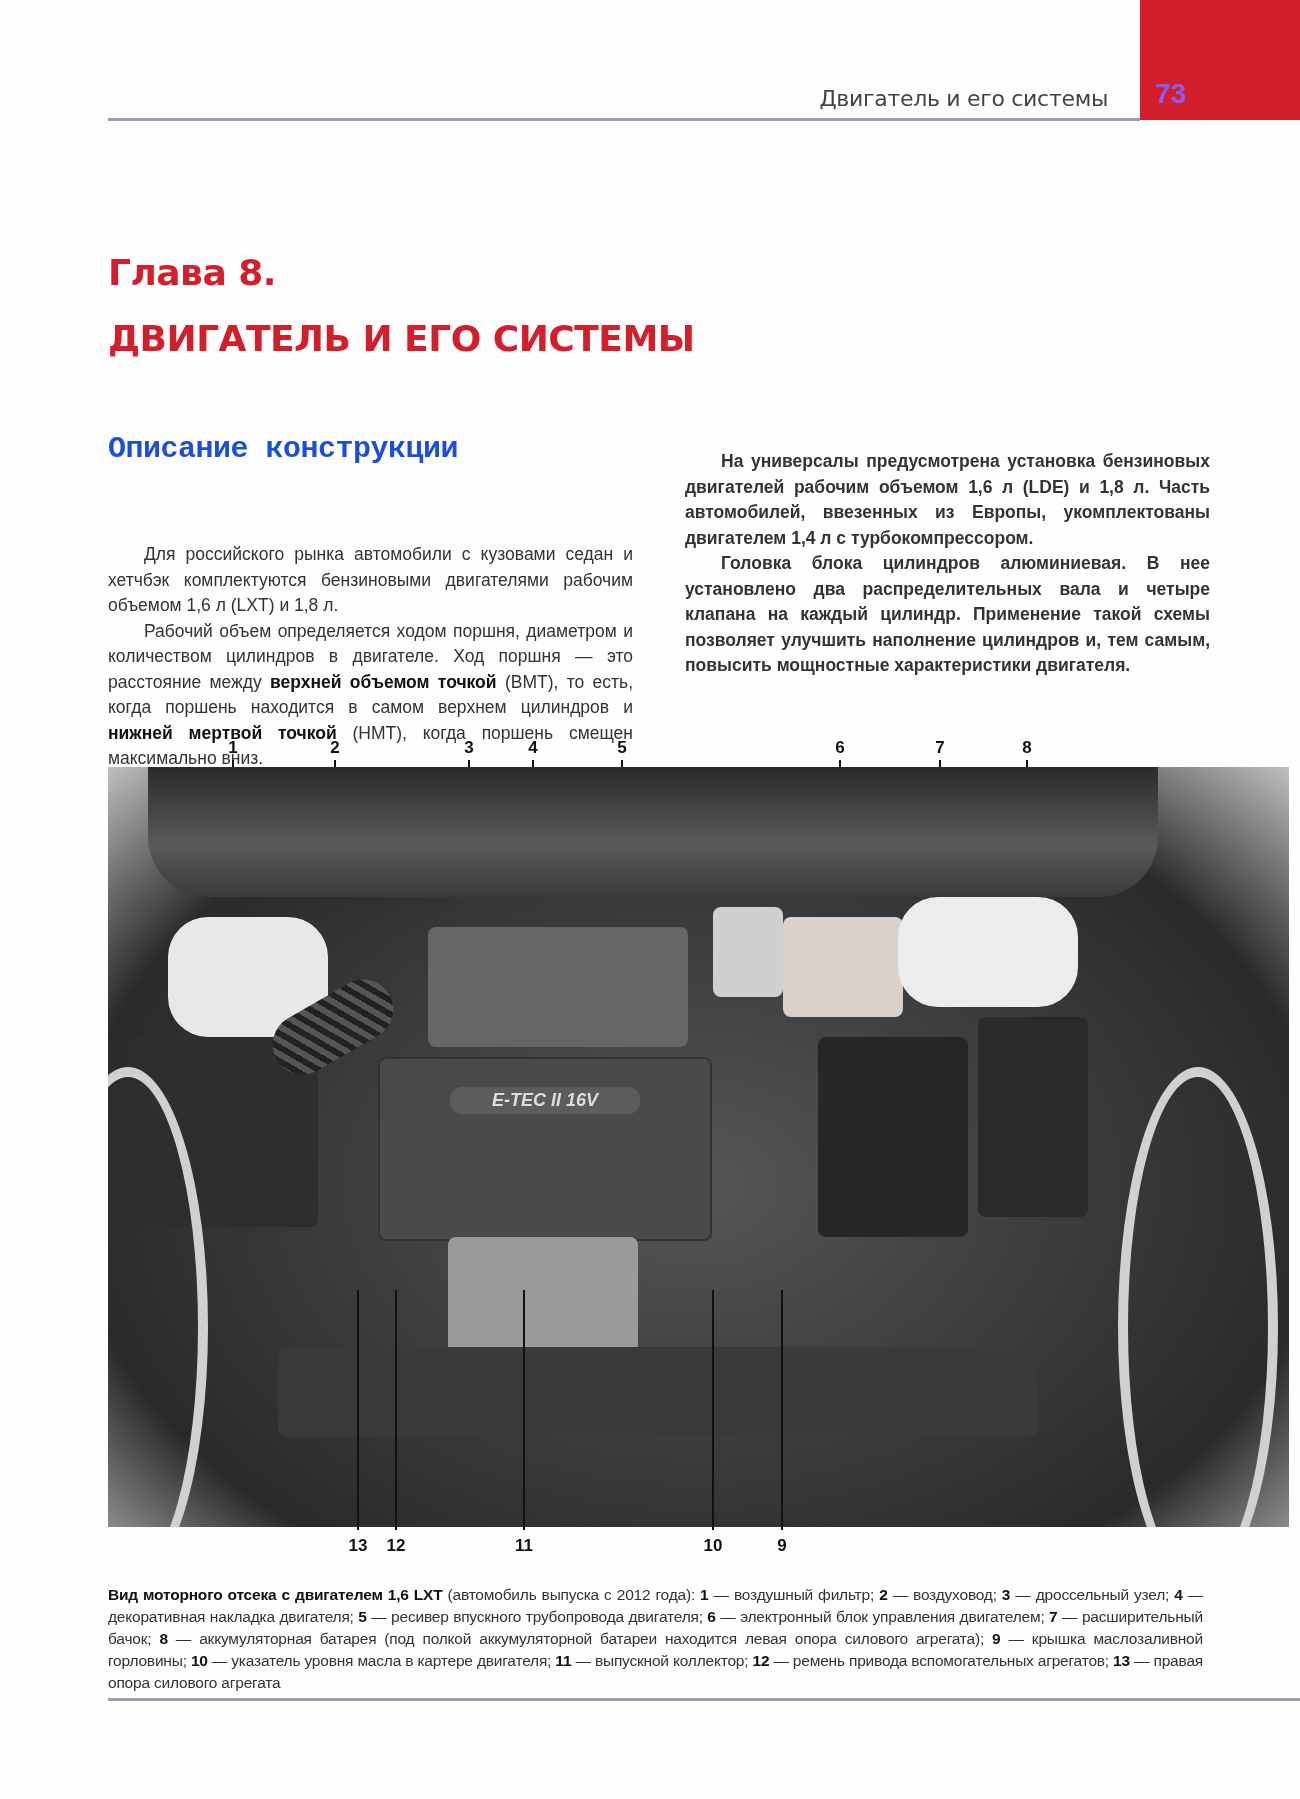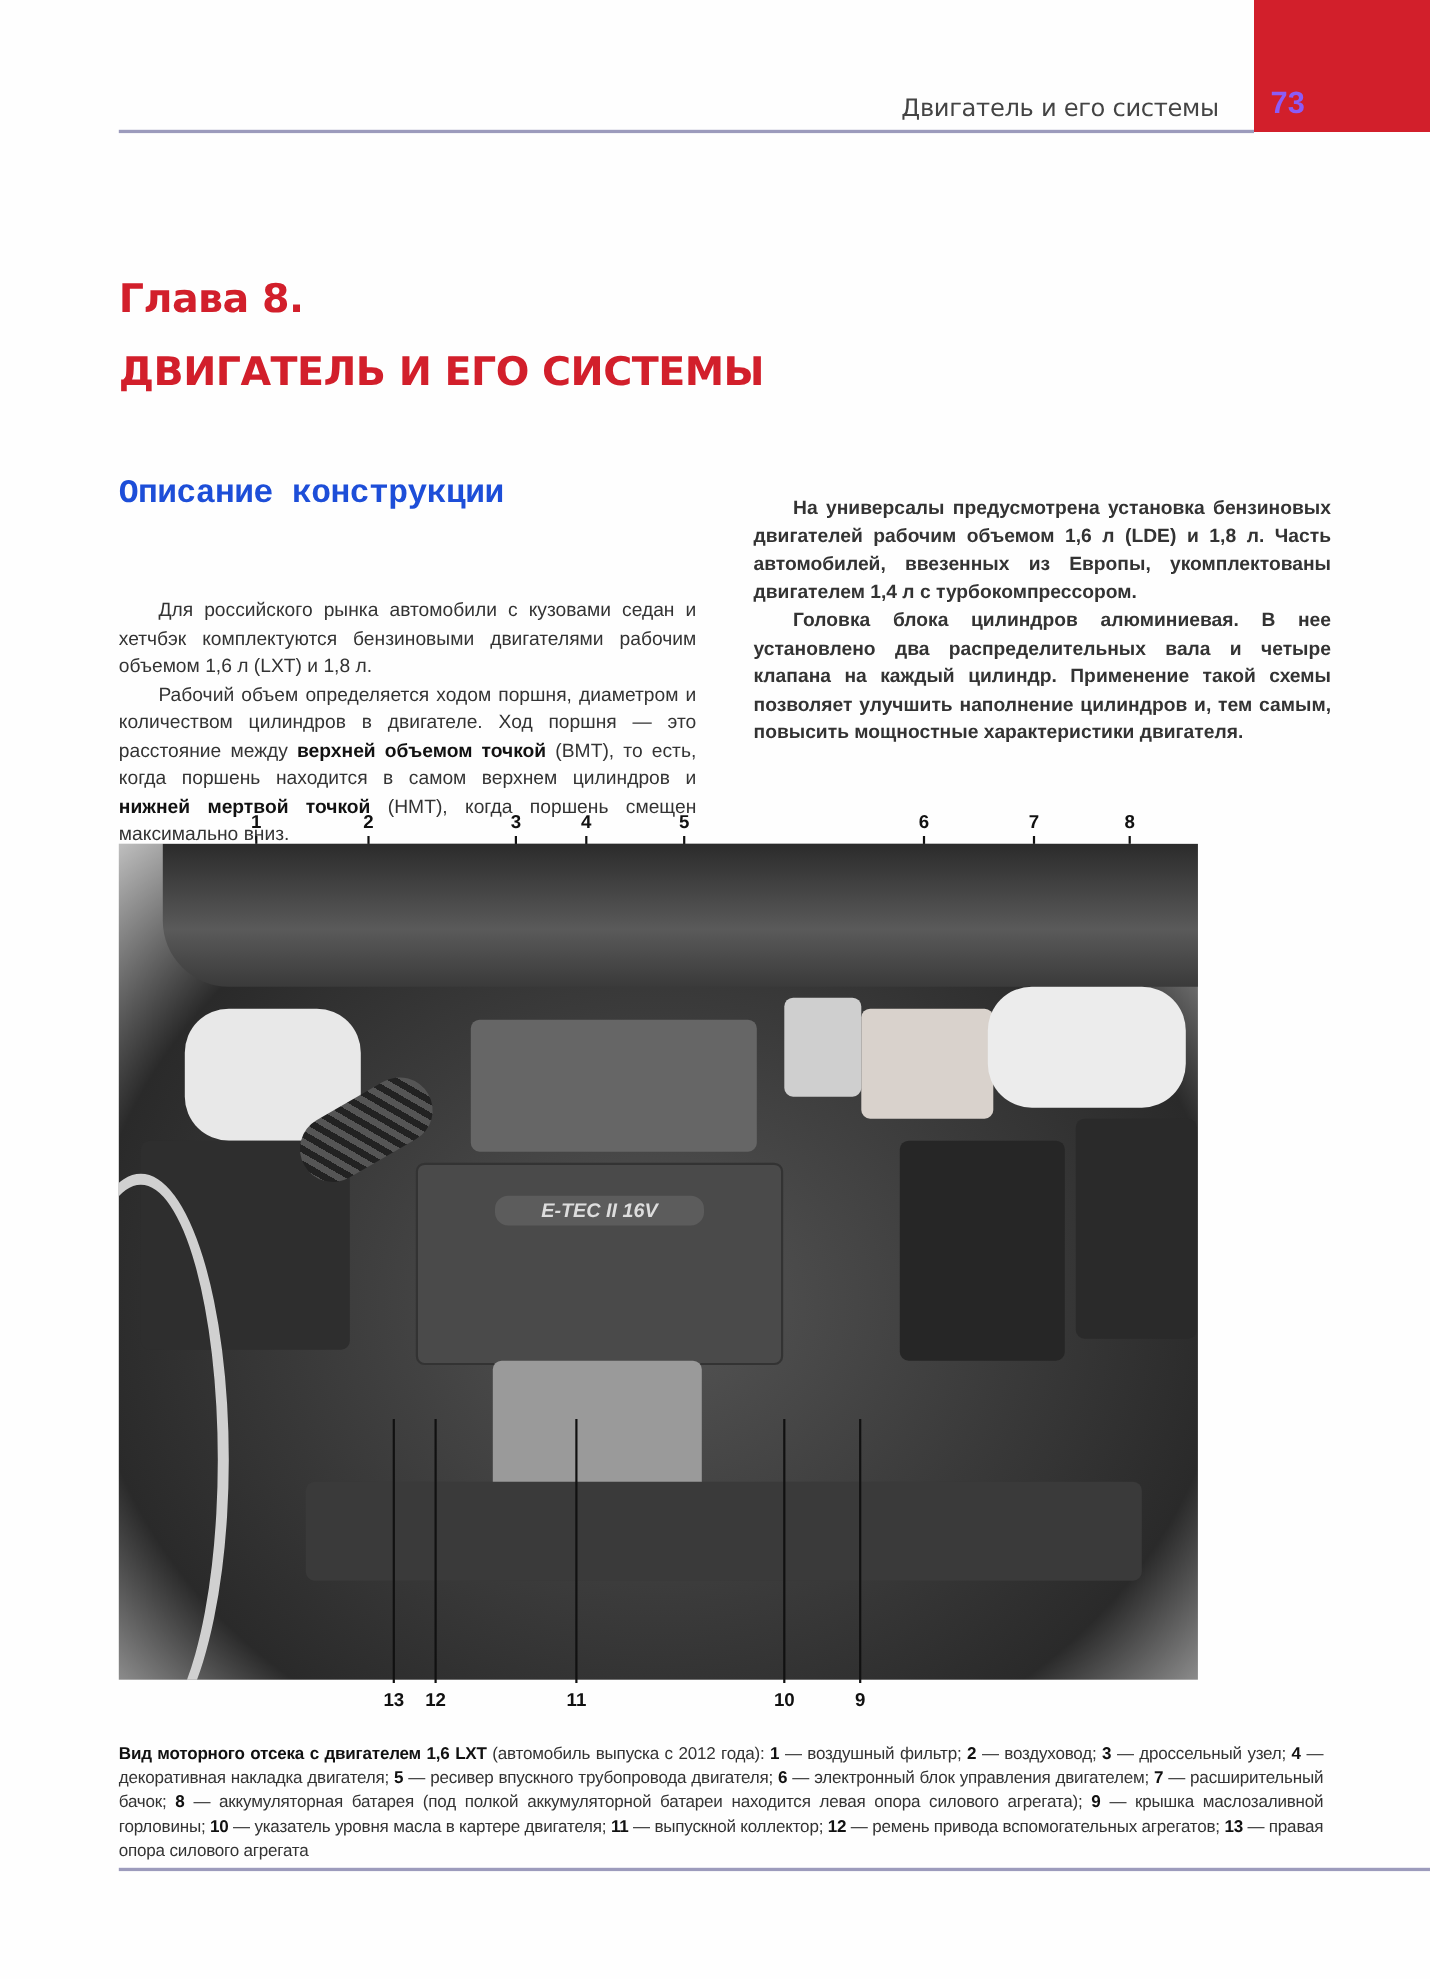--- a/index.html
+++ b/index.html
@@ -33,21 +33,21 @@
   .col {
     position:absolute; width:525px; font-size:17.5px; line-height:25.5px; text-align:justify;
     color:#333; font-family:"Liberation Sans", sans-serif;
   }
   .col p { margin:0; text-indent:36px; }
   .col b { color:#111; }
   .col-left { left:108px; top:500px;margin-top:42px; }
   .col-right { left:685px; top:449px;font-weight:bold; }
 
   .figure {
-    position:absolute; left:108px; top:767px; width:981px; height:760px;
+    position:absolute; left:108px; top:767px; width:1181px; height:760px;
     background:
       radial-gradient(ellipse at 50% 55%, #555 0%, #3b3b3b 45%, #2a2a2a 75%, #bfbfbf 100%);
     overflow:hidden;
   }
   .fig-part { position:absolute; border-radius:8px; }
   .callout-num {
     position:absolute; font-weight:bold; font-size:17px; color:#111;
     font-family:"Liberation Sans", sans-serif; transform:translateX(-50%);
   }
   .leader { position:absolute; width:2px; background:#111; }

